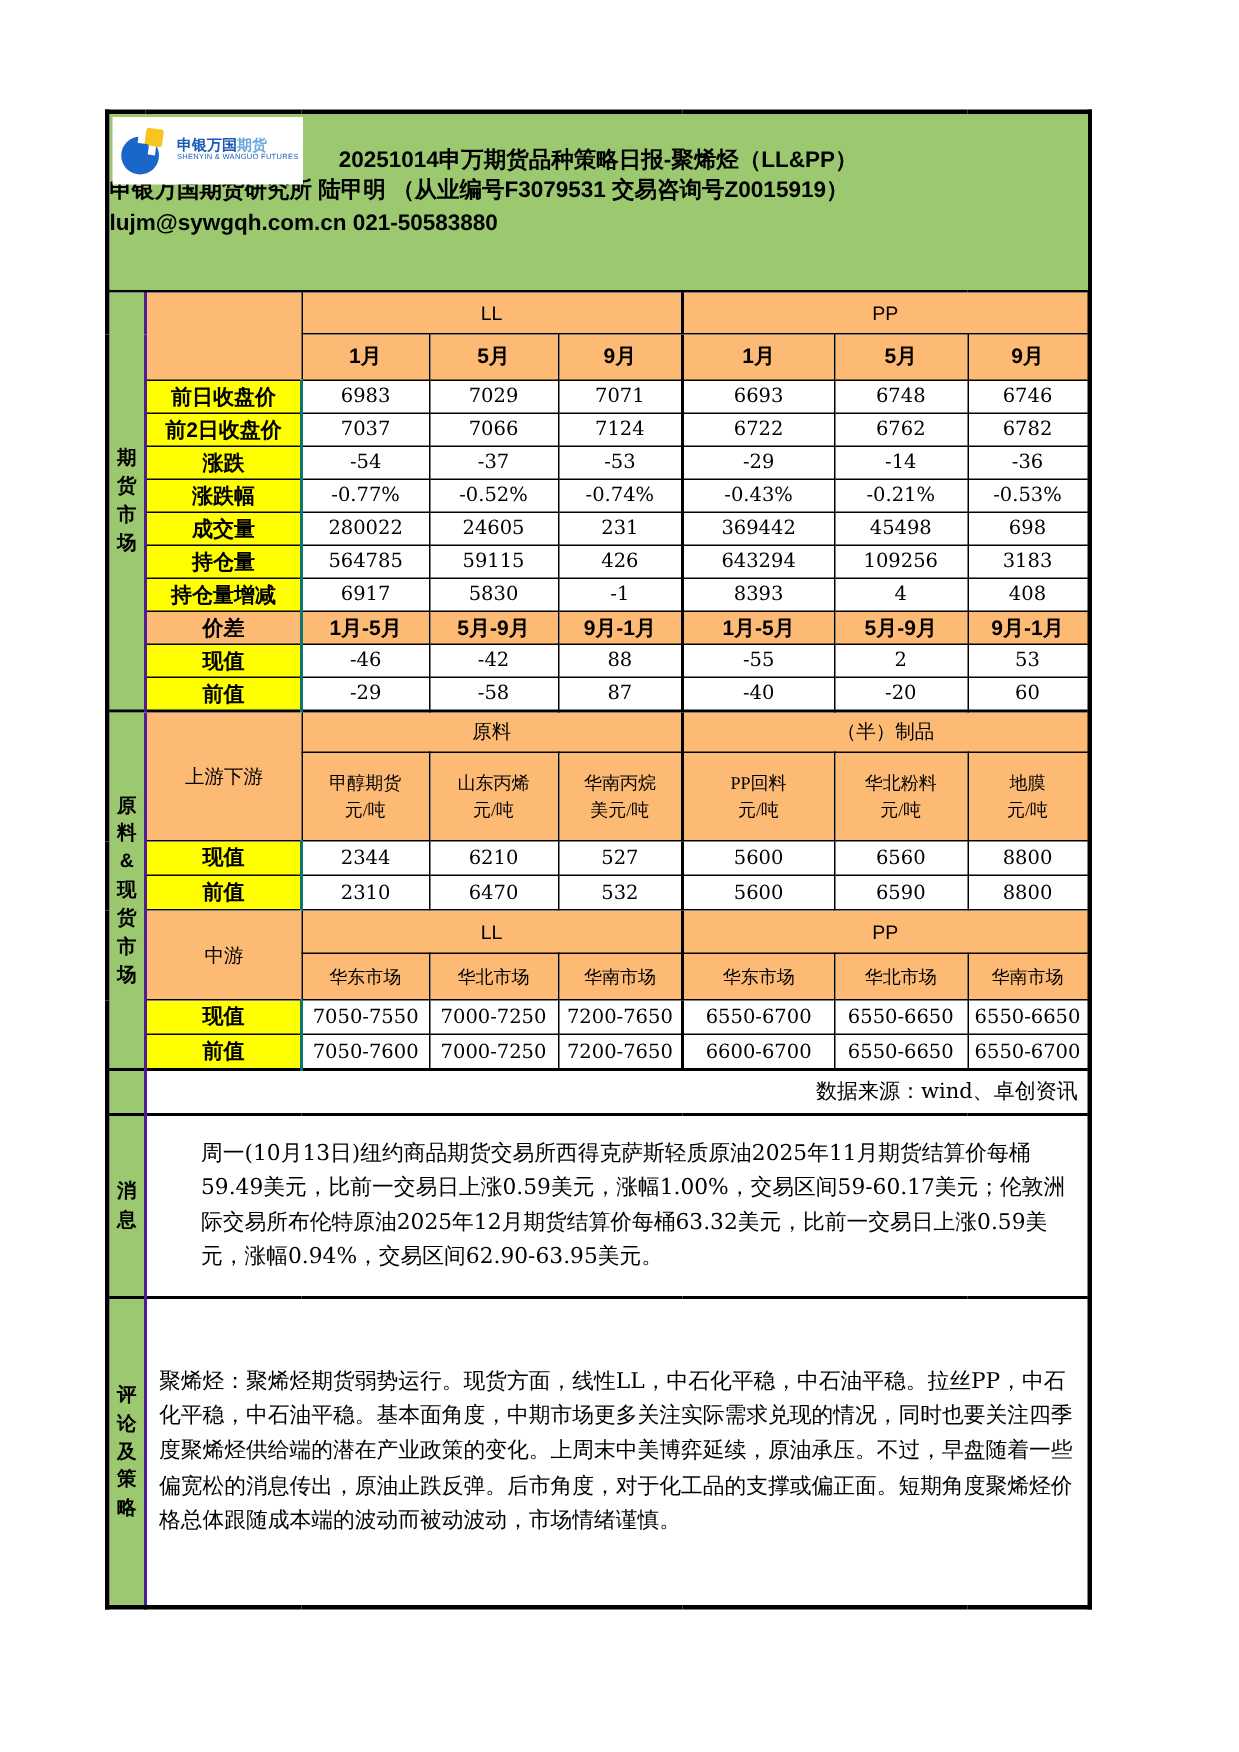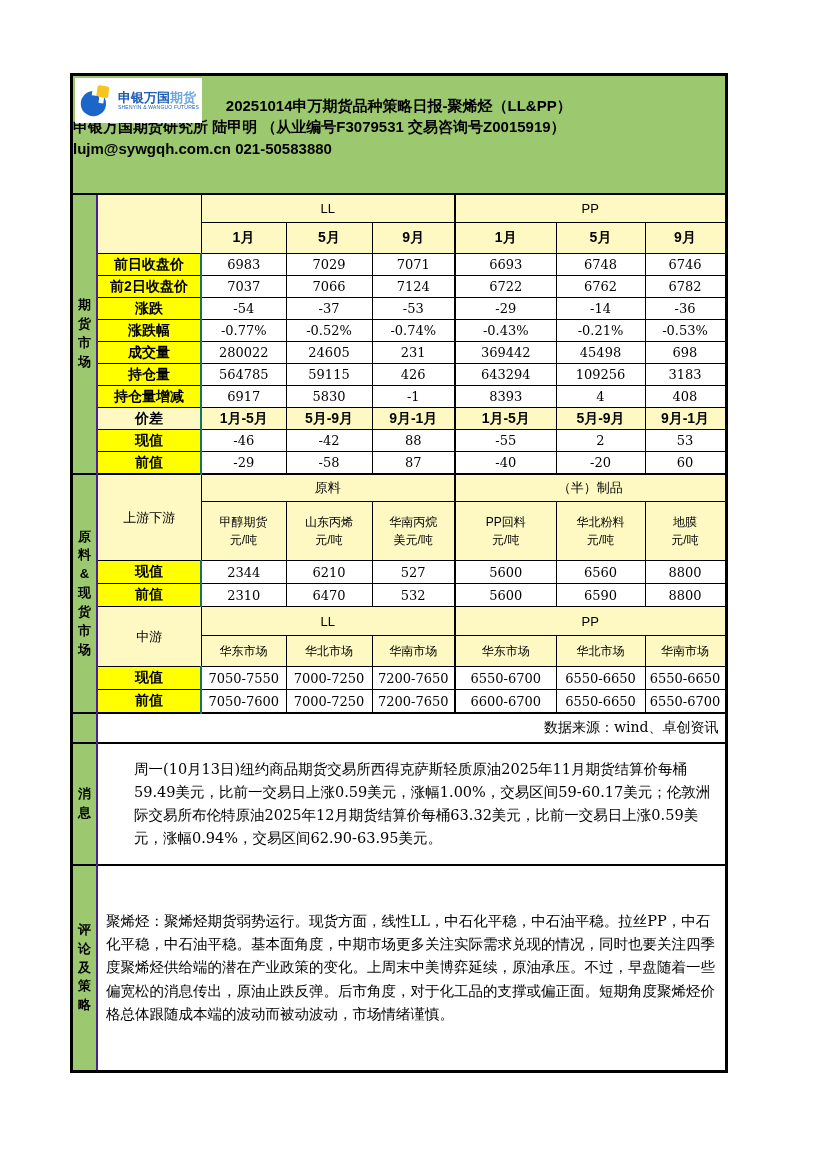--- a/index.html
+++ b/index.html
@@ -9,40 +9,40 @@
     position:relative;
   }
   table.report{
     border-collapse:collapse;table-layout:fixed;
     position:absolute;left:70px;top:73px;
     border:3px solid #000;
   }
   td{border:1px solid #000;padding:0;overflow:hidden;vertical-align:middle;text-align:center;}
   
   .green{background:#9cc96f;}
-  .blue{background:#fef9c3;}
+  .blue{background:#fdba74;}
   .ylw{background:#ffff00;}
   
   td.hdr{height:117px;position:relative;vertical-align:top;border-bottom:2px solid #000;}
   .logo{position:absolute;left:2px;top:2px;width:127px;height:45px;background:#ffffff;
         display:flex;align-items:center;gap:3px;padding-left:4px;box-sizing:border-box;}
   .logo-txt{display:flex;flex-direction:column;line-height:1.05;text-align:left;}
-  .logo-cn{font-size:13px;font-weight:bold;color:#1b5bb5;white-space:nowrap;}
+  .logo-cn{font-size:10px;font-weight:bold;color:#1b5bb5;white-space:nowrap;}
   .logo-cn .lt{color:#6fa8dc;}
   .logo-en{font-size:5px;color:#1b5bb5;letter-spacing:.2px;white-space:nowrap;}
   .title{margin-top:21px;text-align:center;font-size:15px;font-weight:bold;}
   .subtitle{text-align:left;font-size:15px;font-weight:bold;line-height:22px;}
   
   td.side{
     border-right:2px solid #4c1d95;font-weight:bold;font-size:13px;line-height:1.45;
     word-break:break-all;padding:0 5px;text-align:center;
   }
   
   tr.r27 td{height:27px;} tr.r30 td{height:30px;} tr.r20 td{height:21px;}
-  tr.r26 td{height:26px;} tr.r58 td{height:58px;} tr.r28 td{height:28px;}
+  tr.r26 td{height:26px;} tr.r58 td{height:58px;font-family:Liberation Serif, serif;} tr.r28 td{height:28px;}
   tr.r22 td{height:22px;} tr.r24 td{height:24px;}
   .grp{font-size:13px;}
   .mon{font-size:14px;font-weight:bold;}
   td.lblcell{border-right:2px solid #0f766e;font-weight:bold;font-size:14px;}
   td.val{font-family:"DejaVu Serif",serif;font-size:13px;background:#fff;}
   td.bl2{border-left:2px solid #000;}
   tr.sect td{border-top:2px solid #000;}
   .colname{font-size:12px;line-height:1.5;}
   td.src{background:#fff;text-align:right;font-family:"DejaVu Serif",serif;font-size:14px;padding:2px 6px;}
   td.para{background:#fff;text-align:left;font-family:"DejaVu Serif",serif;font-size:14.5px;

